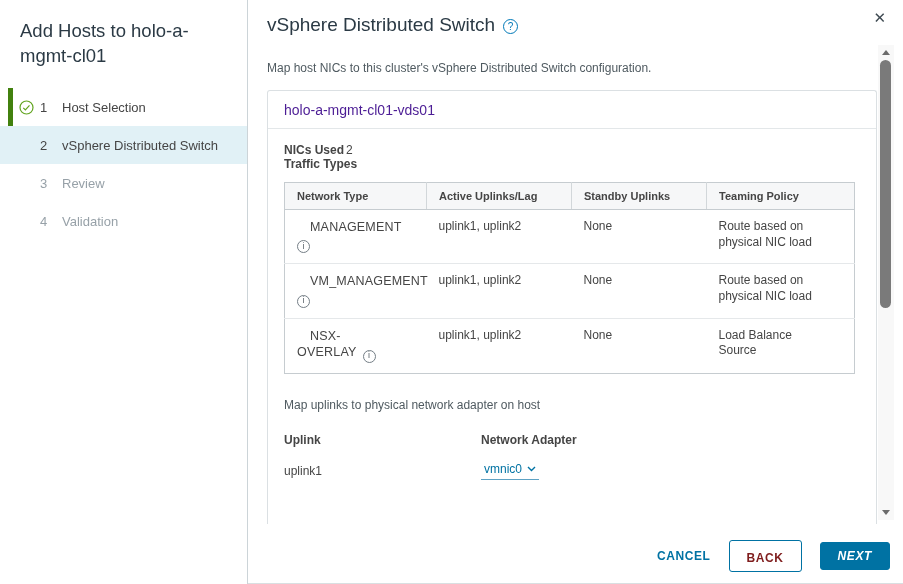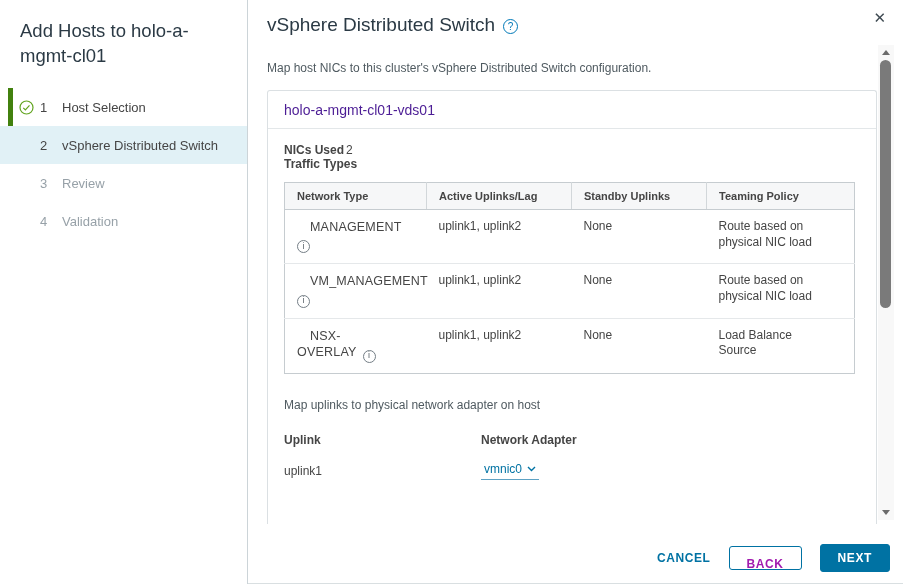--- a/index.html
+++ b/index.html
@@ -133,26 +133,26 @@
   .footer {
     position: absolute; right: 13px; bottom: 11px;
     display: flex; align-items: center; gap: 18px;
   }
   .btn {
     font-family: inherit; font-size: 12px; font-weight: bold;
     letter-spacing: .6px; cursor: pointer; border-radius: 3px;
   }
   .btn-link { background: none; border: none; color: #0072a3; padding: 0; }
   .btn-outline {
-    height: 24px; padding: 10px 17px; background: #fff;
-    border: 1px solid #0072a3; color: #a21caf;
+    height: 32px; padding: 10px 17px; background: #fff;
+    border: 1px solid #0072a3; color: #7f1d1d;
   }
   .btn-primary {
     height: 28px; padding: 0 17px; background: #0072a3;
-    border: 1px solid #0072a3; color: #fff;
+    border: 1px solid #0072a3; color: #fff; font-style: italic;
   }
 </style>
 </head>
 <body>
 
 <aside class="sidebar">
   <h1 class="sidebar-title">Add Hosts to holo-a-mgmt-cl01</h1>
 
   <nav class="steps">
     <div class="step completed">

